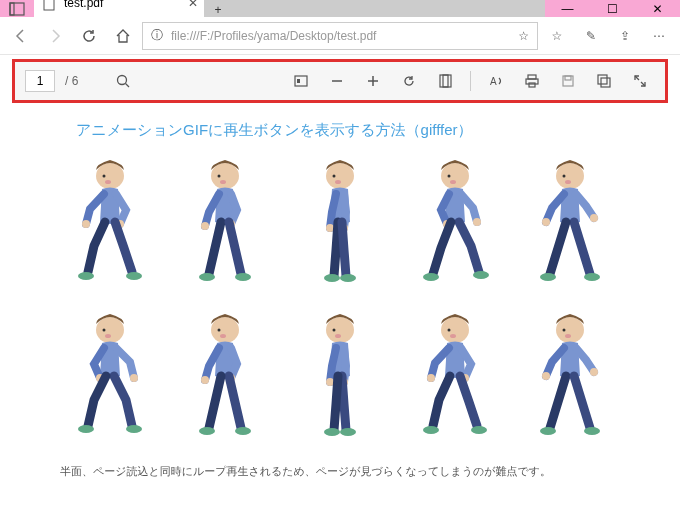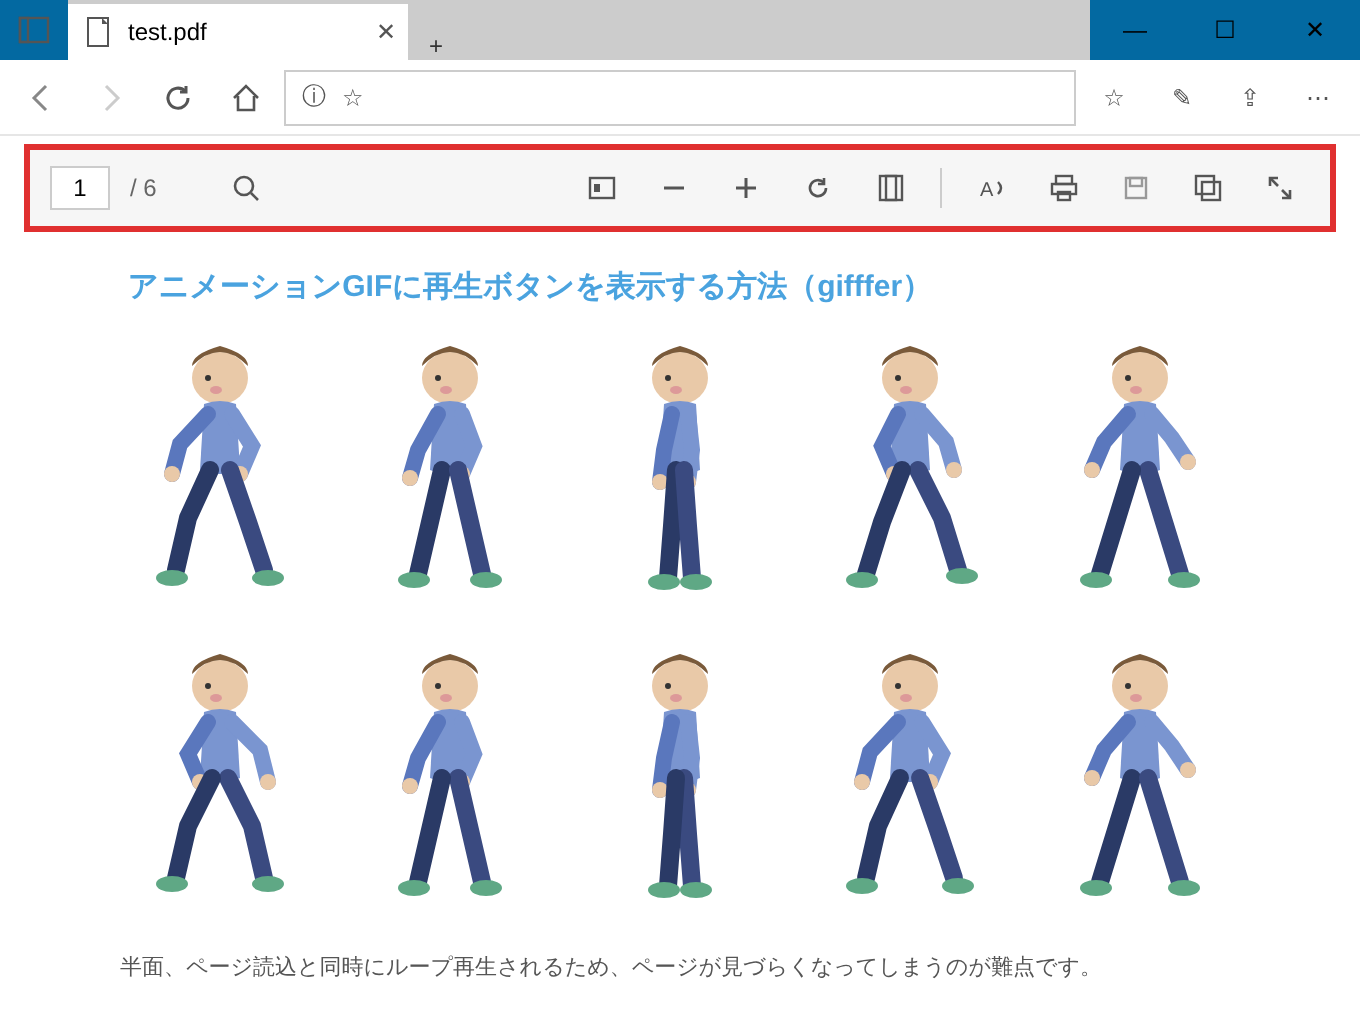--- a/index.html
+++ b/index.html
@@ -1,37 +1,37 @@
 <!DOCTYPE html>
 <html><head>
 <meta charset="utf-8">
 <style>
   * { box-sizing: border-box; margin: 0; padding: 0; }
   html, body { width: 680px; height: 507px; font-family: "Segoe UI", Meiryo, sans-serif; font-size: 12px; background: #fff; overflow: hidden; }
-  .titlebar { height: 30px; background: #0369a1; display: flex; align-items: stretch; }
+  .titlebar { height: 17px; background: #f9a8d4; display: flex; align-items: stretch; }
   .tb-btn { width: 34px; display: flex; align-items: center; justify-content: center; color: #333; }
   .tabs { flex: 1; background: #ccc; display: flex; align-items: flex-end; }
   .tab { background: #fff; height: 28px; margin-top: 2px; display: flex; align-items: center; padding: 0 8px; gap: 6px; min-width: 170px; position: relative; }
   .tab .close { position: absolute; right: 6px; color: #555; }
   .newtab { width: 28px; display: flex; align-items: center; justify-content: center; color: #333; }
   .wincontrols { display: flex; }
   .winbtn { width: 45px; display: flex; align-items: center; justify-content: center; }
   .addrbar { height: 38px; display: flex; align-items: center; gap: 4px; padding: 0 6px; border-bottom: 1px solid #e6e6e6; }
   .navbtn { width: 30px; height: 30px; display: flex; align-items: center; justify-content: center; color: #555; border-radius: 2px; }
   .urlbox { flex: 1; height: 28px; border: 1px solid #ccc; display: flex; align-items: center; padding: 0 8px; gap: 8px; color: #555; }
   .urlbox .url { flex: 1; color: #999; font-size: 12px; white-space: nowrap; overflow: hidden; }
   .pdfbar-wrap { padding: 4px 12px 6px; }
   .pdfbar { height: 44px; border: 3px solid #e03030; background: #f6f6f6; display: flex; align-items: center; padding: 0 10px; gap: 6px; }
   .pageinput { width: 30px; height: 22px; border: 1px solid #ccc; text-align: center; font-size: 12px; background: #fff; }
   .pcount { color: #666; margin-left: 4px; }
   .tool { width: 30px; height: 30px; display: flex; align-items: center; justify-content: center; color: #555; }
   .sep { width: 1px; height: 20px; background: #ccc; margin: 0 4px; }
   .spacer { flex: 1; }
   .content { padding: 4px 60px 0; }
-  .ptitle { color: #4aa3df; font-size: 15px; font-weight: 700; margin: 8px 4px 14px; }
+  .ptitle { color: #4aa3df; font-size: 15px; font-weight: 400; margin: 8px 16px 14px; }
   .row { display: flex; justify-content: space-between; margin-bottom: 24px; }
   .figwrap { width: 100px; height: 130px; }
   .ptext { font-size: 11px; color: #555; line-height: 1.7; }
   svg { display: block; }
   .icon { width: 16px; height: 16px; }
   .iconL { width: 18px; height: 18px; }
 </style>
 </head>
 <body>
 
@@ -79,20 +79,21 @@
         <path d="M13 3 L13 6 L10 6" fill="none" stroke="#555" stroke-width="1.5"></path>
       </svg>
   </div>
   <div class="navbtn">
     <svg class="iconL" viewBox="0 0 18 18">
         <path d="M3 9 L9 3 L15 9 M5 8 V15 H13 V8" fill="none" stroke="#555" stroke-width="1.3"></path>
       </svg>
   </div>
   <div class="urlbox">
     <span>ⓘ</span>
+    <span class="url">file:///F:/Profiles/yama/Desktop/test.pdf</span>
     <span>☆</span>
   </div>
   <div class="navbtn">☆</div>
   <div class="navbtn">✎</div>
   <div class="navbtn">⇪</div>
   <div class="navbtn">⋯</div>
 </div>
 
 <div class="pdfbar-wrap">
   <div class="pdfbar">

